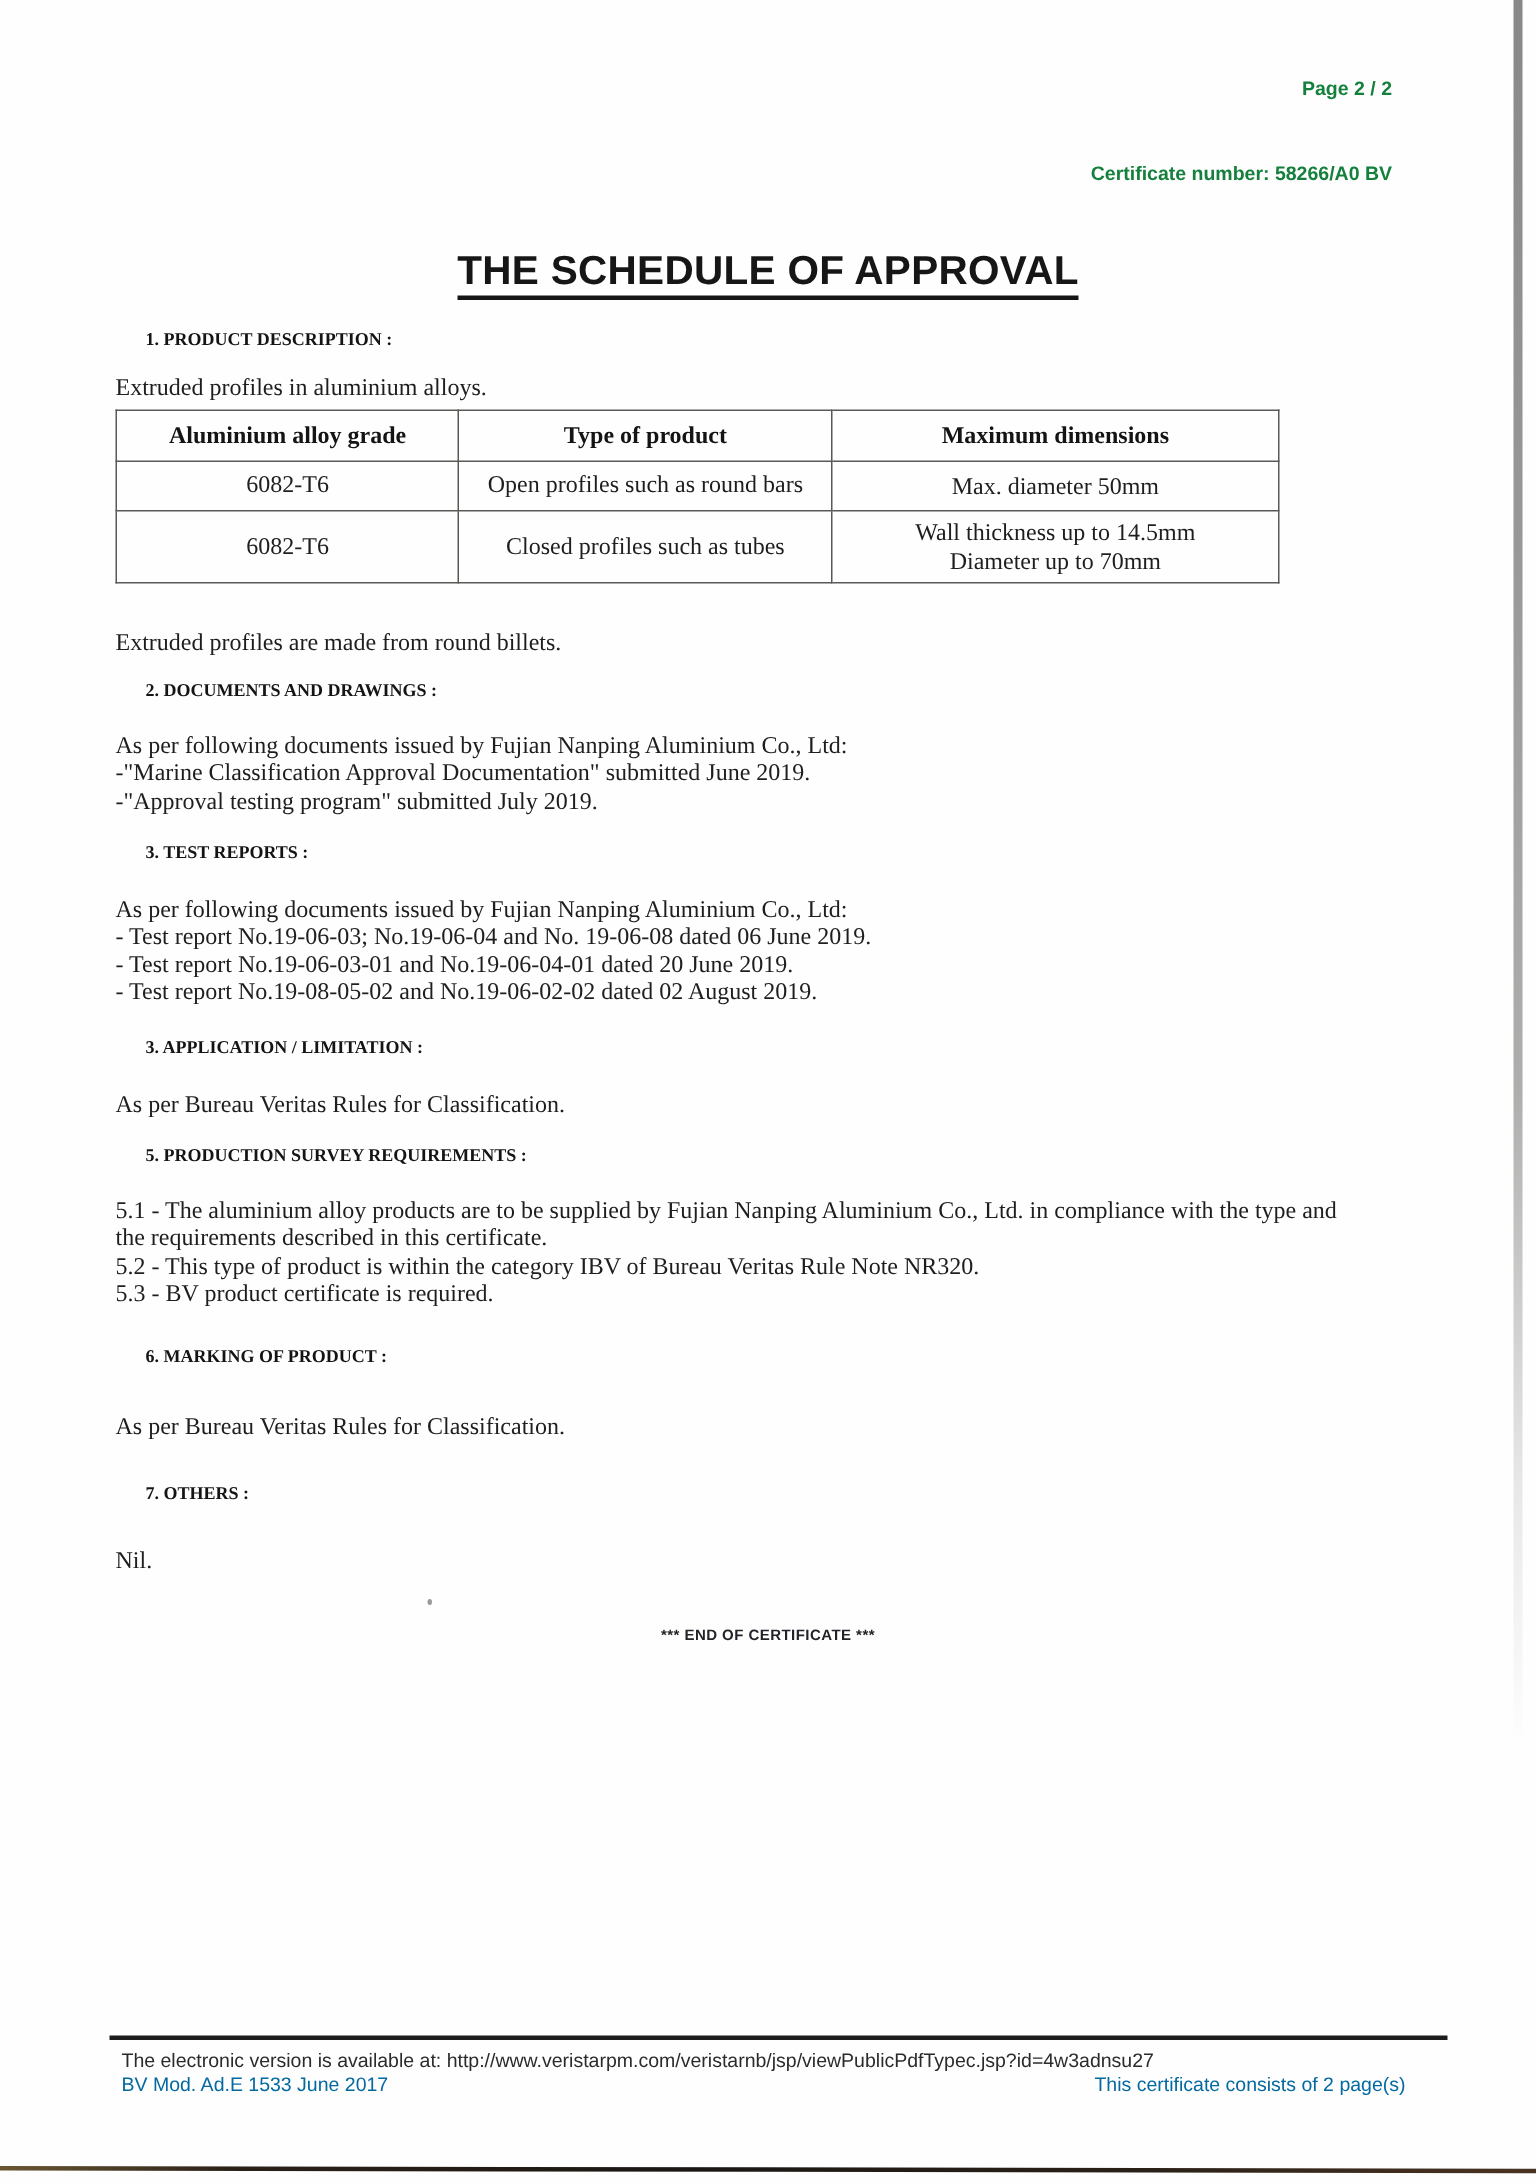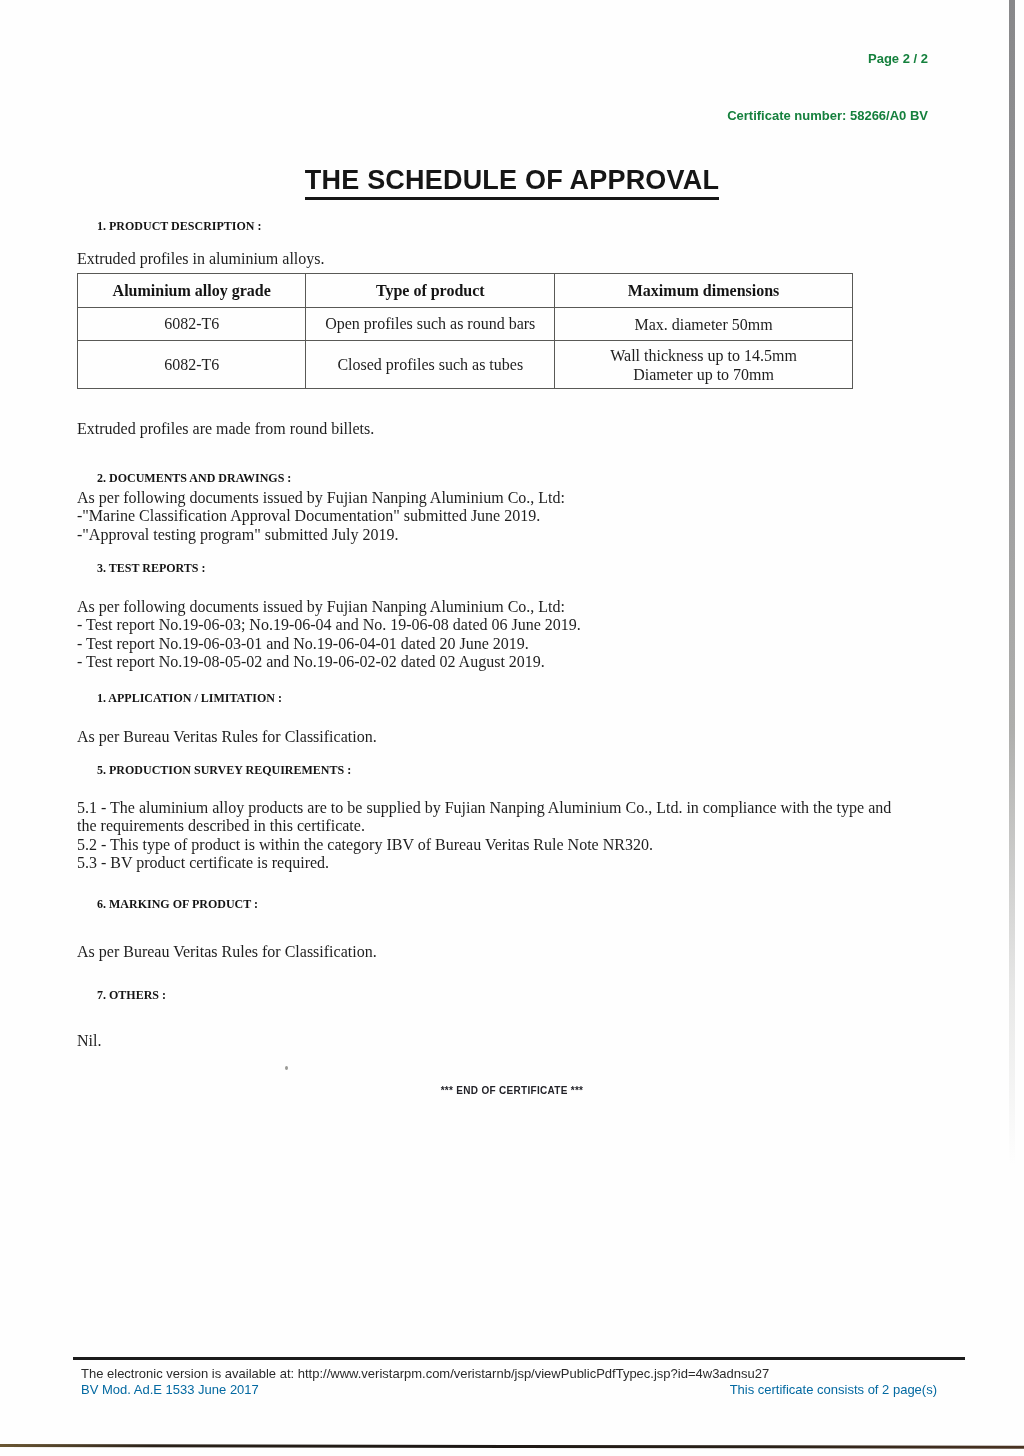--- a/index.html
+++ b/index.html
@@ -201,36 +201,36 @@
       <td>
         <div class="dims-line">Wall thickness up to 14.5mm</div>
         <div class="dims-line">Diameter up to 70mm</div>
       </td>
     </tr>
   </tbody>
     </table>
 
   <div class="sec-p" style="top:420px">Extruded profiles are made from round billets.</div>
 
-  <div class="sec-h" style="top:471px">2. DOCUMENTS AND DRAWINGS :</div>
+  <div class="sec-h" style="top:453px">2. DOCUMENTS AND DRAWINGS :</div>
   <div class="sec-p" style="top:489px">
     <div>As per following documents issued by Fujian Nanping Aluminium Co., Ltd:</div>
     <div>-"Marine Classification Approval Documentation" submitted June 2019.</div>
     <div>-"Approval testing program" submitted July 2019.</div>
   </div>
 
   <div class="sec-h" style="top:561px">3. TEST REPORTS :</div>
   <div class="sec-p" style="top:598px">
     <div>As per following documents issued by Fujian Nanping Aluminium Co., Ltd:</div>
     <div>- Test report No.19-06-03; No.19-06-04 and No. 19-06-08 dated 06 June 2019.</div>
     <div>- Test report No.19-06-03-01 and No.19-06-04-01 dated 20 June 2019.</div>
     <div>- Test report No.19-08-05-02 and No.19-06-02-02 dated 02 August 2019.</div>
   </div>
 
-  <div class="sec-h" style="top:691px">1. APPLICATION / LIMITATION :</div>
+  <div class="sec-h" style="top:691px">3. APPLICATION / LIMITATION :</div>
   <div class="sec-p" style="top:728px">
     <div>As per Bureau Veritas Rules for Classification.</div>
   </div>
 
   <div class="sec-h" style="top:763px">5. PRODUCTION SURVEY REQUIREMENTS :</div>
   <div class="sec-p" style="top:799px">
     <div>5.1 - The aluminium alloy products are to be supplied by Fujian Nanping Aluminium Co., Ltd. in compliance with the type and</div>
     <div>the requirements described in this certificate.</div>
     <div>5.2 - This type of product is within the category IBV of Bureau Veritas Rule Note NR320.</div>
     <div>5.3 - BV product certificate is required.</div>

